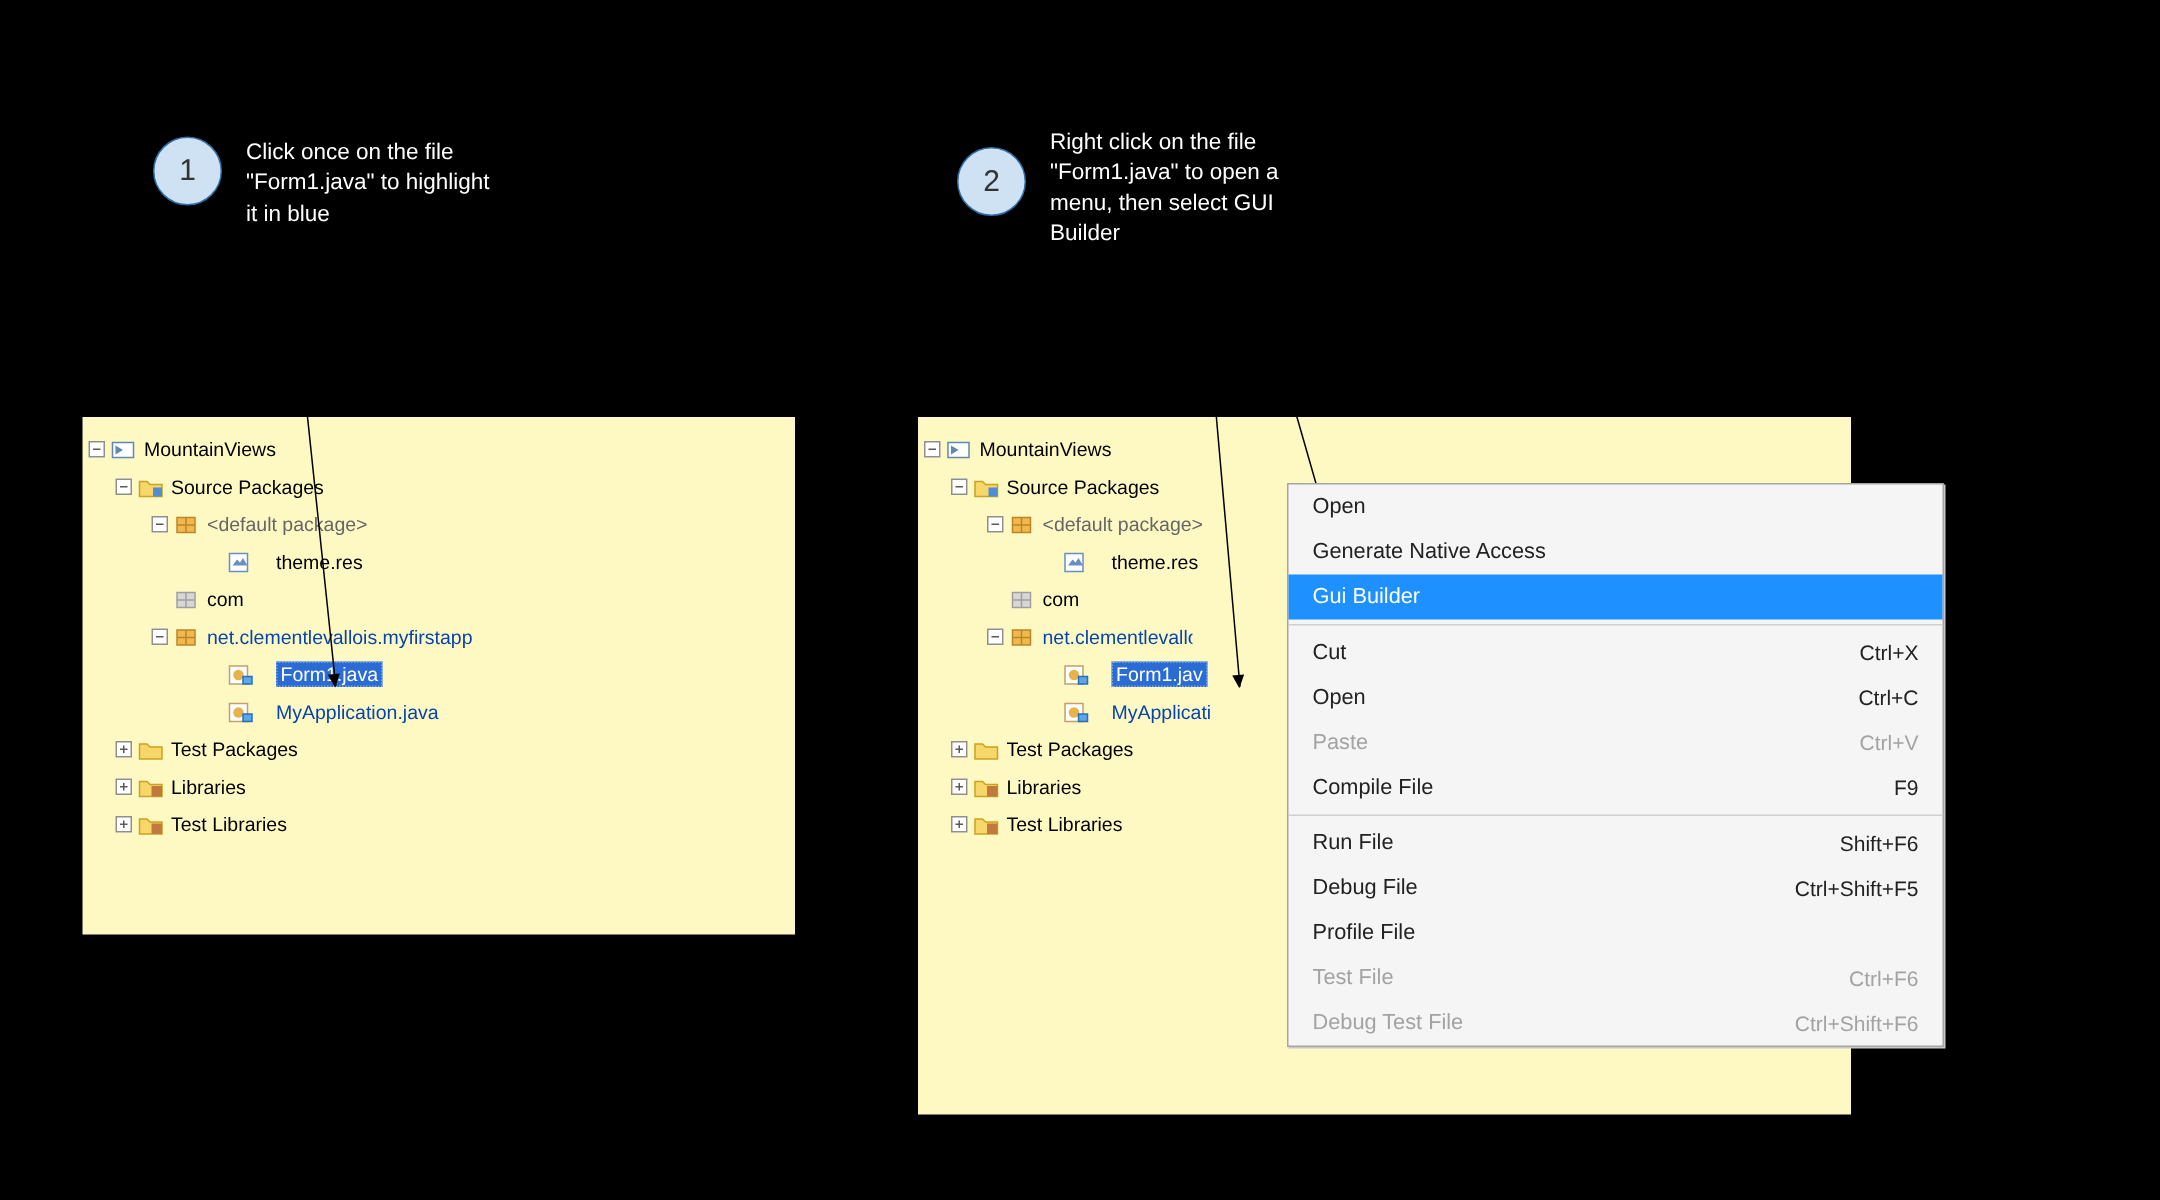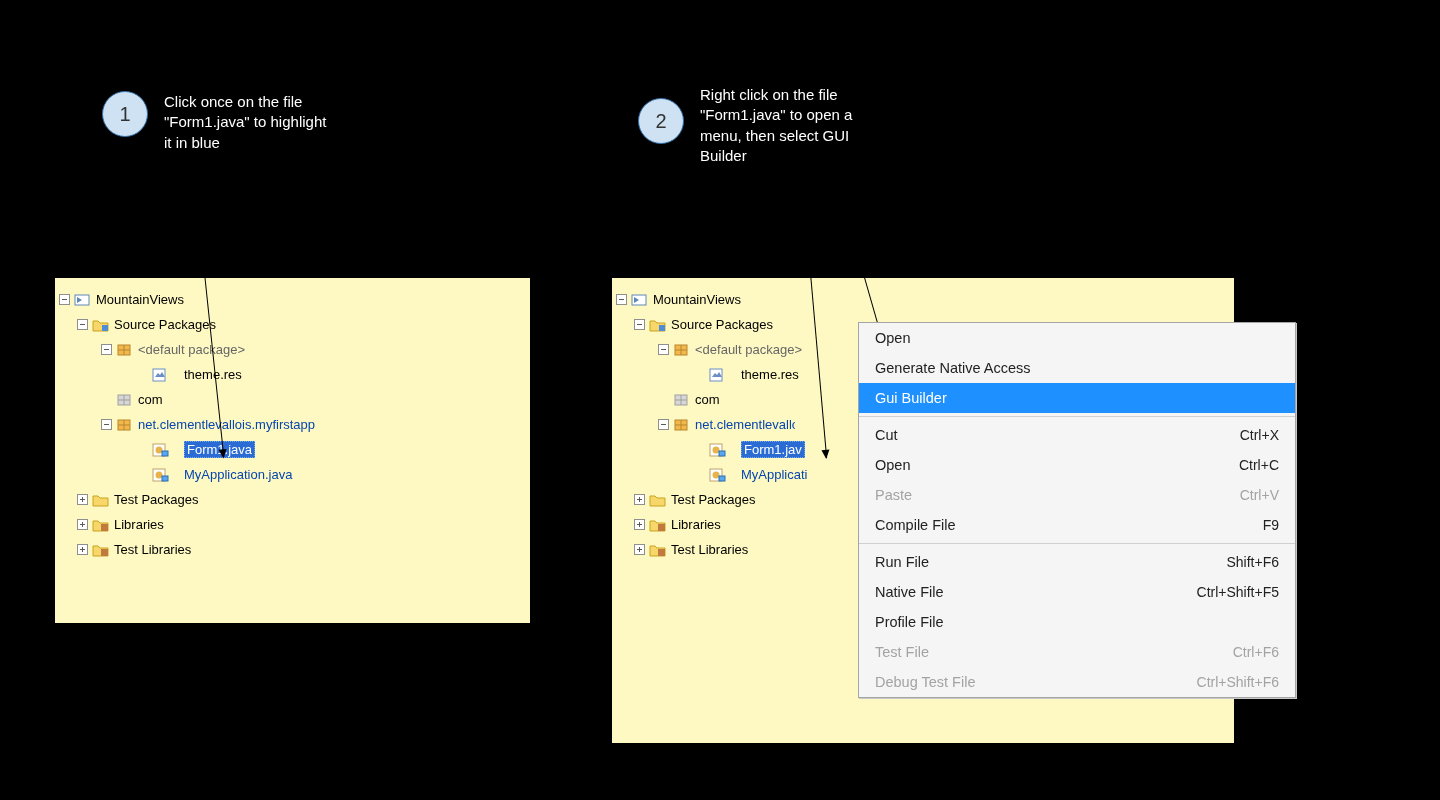--- a/index.html
+++ b/index.html
@@ -403,21 +403,21 @@
   <div class="ctx-item">
     <span>Compile File</span>
     <span class="shortcut">F9</span>
   </div>
   <div class="ctx-sep"></div>
   <div class="ctx-item">
     <span>Run File</span>
     <span class="shortcut">Shift+F6</span>
   </div>
   <div class="ctx-item">
-    <span>Native File</span>
+    <span>Debug File</span>
     <span class="shortcut">Ctrl+Shift+F5</span>
   </div>
   <div class="ctx-item">
     <span>Profile File</span>
   </div>
   <div class="ctx-item disabled">
     <span>Test File</span>
     <span class="shortcut">Ctrl+F6</span>
   </div>
   <div class="ctx-item disabled">

